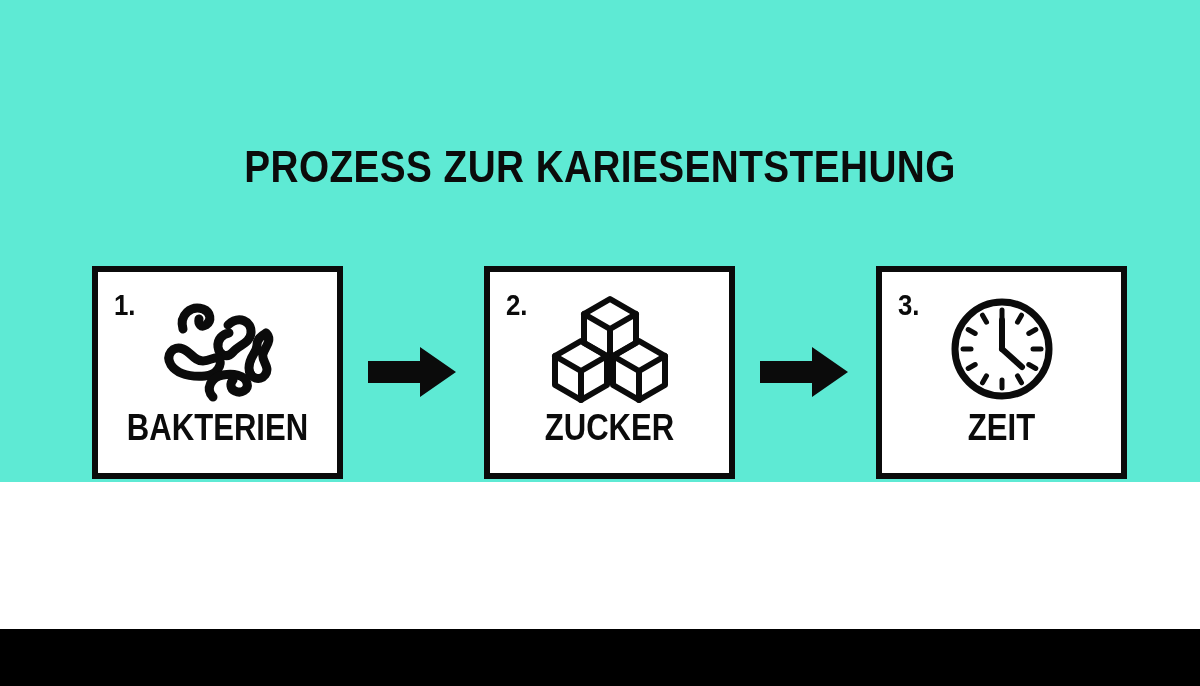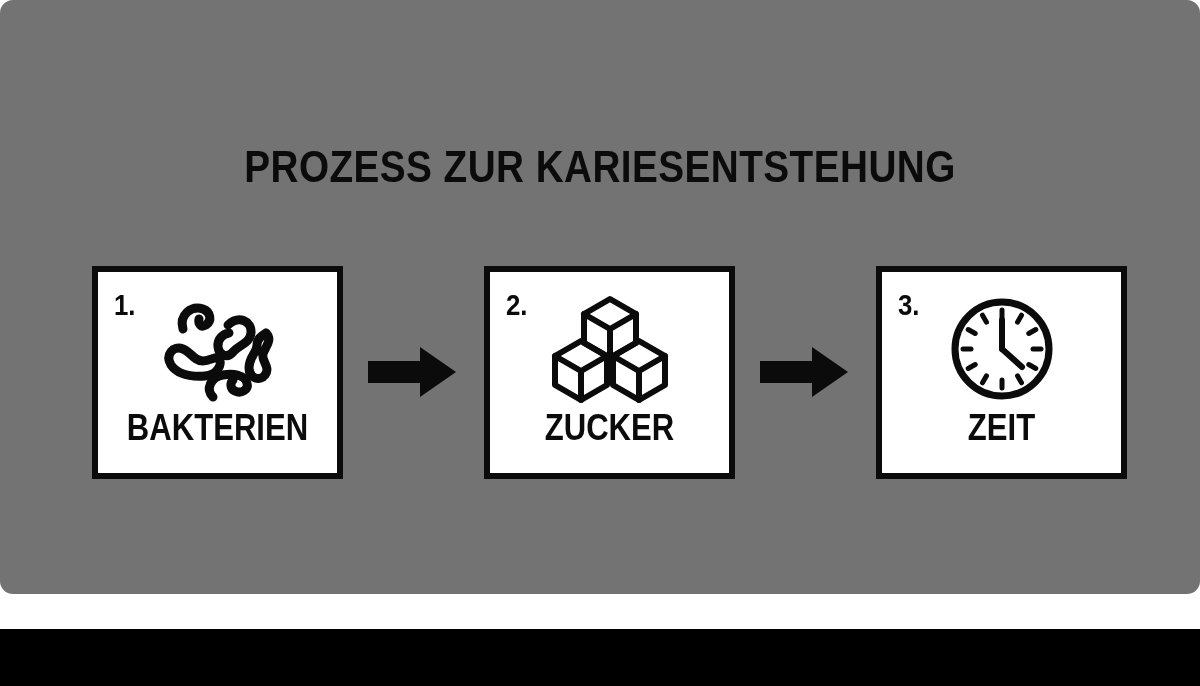--- a/index.html
+++ b/index.html
@@ -12,23 +12,22 @@
     background: #ffffff;
     font-family: "Liberation Sans", sans-serif;
     overflow: hidden;
     position: relative;
   }
 
   #slide {
     position: absolute;
     left: 0; top: 0;
     width: 1200px;
-    height: 594px;
-    background: #737373;
-    border-radius: 13px;
+    height: 482px;
+    background: #5eead4;
   }
 
   
   #title {
     position: absolute;
     left: 0;
     top: 142px;
     width: 1200px;
     text-align: center;
     font-family: "Liberation Sans", sans-serif;

